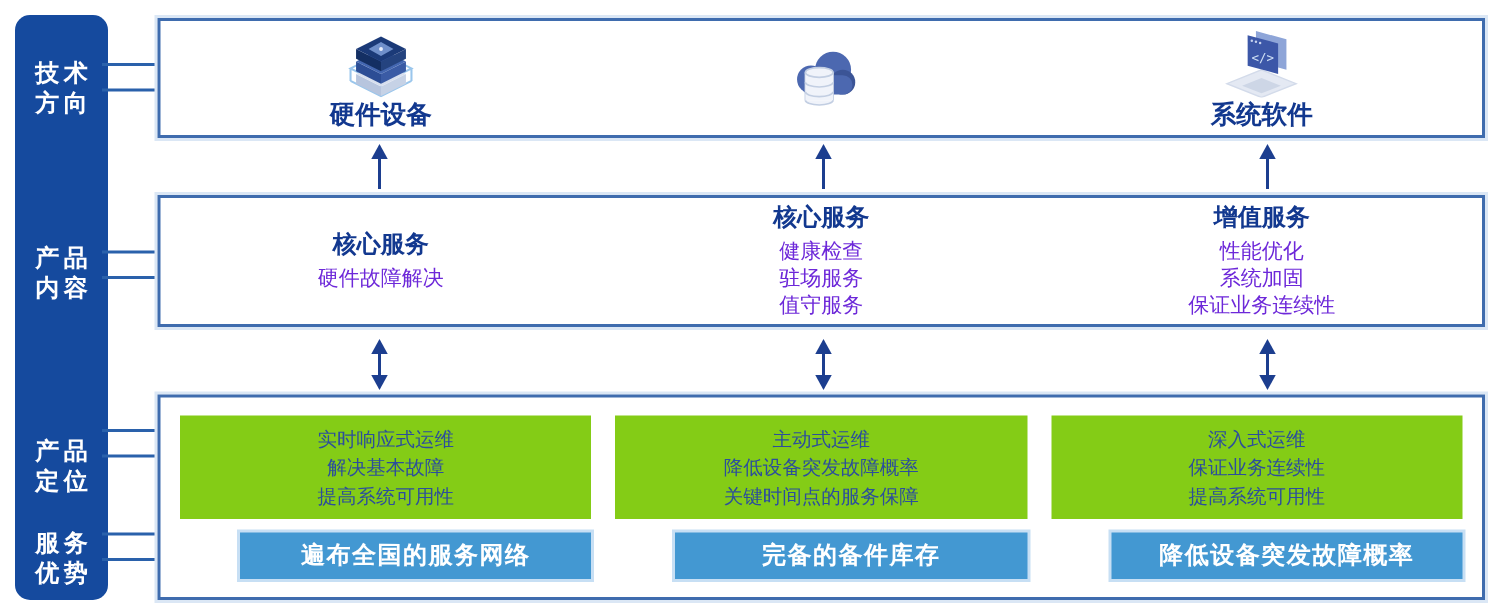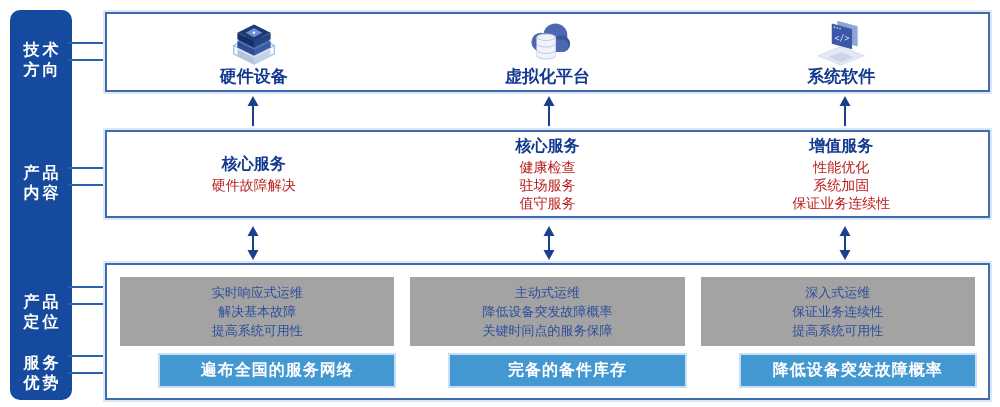--- a/index.html
+++ b/index.html
@@ -16,25 +16,25 @@
   .box{position:absolute;left:105px;width:885px;background:#ffffff;border:2px solid #3f6cae;box-shadow:0 0 0 2px #dbe7f5;box-sizing:border-box;display:flex;}
 
   .top-box{top:12px;height:80px;}
   .tech-col{flex:1;display:flex;flex-direction:column;align-items:center;justify-content:center;}
   .tech-icon{width:64px;height:48px;}
   .tech-label{font-size:17px;font-weight:bold;color:#12388f;margin-top:0px;}
 
   .mid-box{top:130px;height:88px;}
   .svc-col{flex:1;display:flex;flex-direction:column;align-items:center;justify-content:center;}
   .svc-title{font-size:16px;font-weight:bold;color:#12388f;line-height:20px;margin-bottom:2px;}
-  .svc-item{font-size:14px;color:#b91c1c;line-height:18px;}
+  .svc-item{font-size:14px;color:#6d28d9;line-height:18px;}
 
   .bottom-box{top:263px;height:137px;gap:16px;padding:12px 13px;}
   .pos-col{flex:1;display:flex;flex-direction:column;min-width:0;}
-  .pos-panel{height:70px;background:#a3a3a3;display:flex;flex-direction:column;align-items:center;justify-content:center;font-size:13px;color:#2c4e9c;line-height:19px;}
+  .pos-panel{height:70px;background:#84cc16;display:flex;flex-direction:column;align-items:center;justify-content:center;font-size:13px;color:#2c4e9c;line-height:19px;}
   .adv-bar{margin-top:9px;height:31px;background:#4398d2;box-shadow:0 0 0 2px #c7dff4;display:flex;align-items:center;justify-content:center;color:#ffffff;font-weight:bold;font-size:16px;letter-spacing:1px;margin-left:40px;}
 
   .arrow{position:absolute;}
 </style>
 </head>
 <body>
 
 <div class="canvas">
 
   <div class="rail">
@@ -90,21 +90,20 @@
         <circle cx="40" cy="20" r="13" fill="#4c68b0"></circle>
         <circle cx="24" cy="27" r="10" fill="#4c68b0"></circle>
         <circle cx="47" cy="29" r="9" fill="#3b5496"></circle>
         <rect x="17" y="24" width="37" height="14" rx="7" fill="#4c68b0"></rect>
         <path d="M20,22 L20,42 M40,22 L40,42" stroke="#c2cee2" stroke-width="1.2" fill="none"></path>
         <rect x="20" y="22" width="20" height="20" fill="#f0f3fa"></rect>
         <path d="M20,42 A10,3.5 0 0 0 40,42" fill="#f0f3fa" stroke="#c2cee2" stroke-width="1.2"></path>
         <path d="M20,29 A10,3.5 0 0 0 40,29 M20,36 A10,3.5 0 0 0 40,36" fill="none" stroke="#c2cee2" stroke-width="1.2"></path>
         <ellipse cx="30" cy="22" rx="10" ry="3.5" fill="#f0f3fa" stroke="#c2cee2" stroke-width="1.2"></ellipse>
       </svg>
-      <div class="tech-label">虚拟化平台</div>
     </div>
 
     <div class="tech-col">
       <svg class="tech-icon" viewBox="0 0 64 52">
         <polygon points="32,32 57,42 32,52 7,42" fill="#e4e9f3" stroke="#d3dbea" stroke-width="1"></polygon>
         <polygon points="32,38 46,43.5 32,49 18,43.5" fill="#cdd6e6"></polygon>
         <polygon points="28,4 50,10 50,32 28,26" fill="#8ea5d8"></polygon>
         <polygon points="22,7 44,13 44,35 22,29" fill="#3c57a8"></polygon>
         <circle cx="25" cy="11" r="0.9" fill="#c6d2ee"></circle>
         <circle cx="28" cy="11.8" r="0.9" fill="#c6d2ee"></circle>

